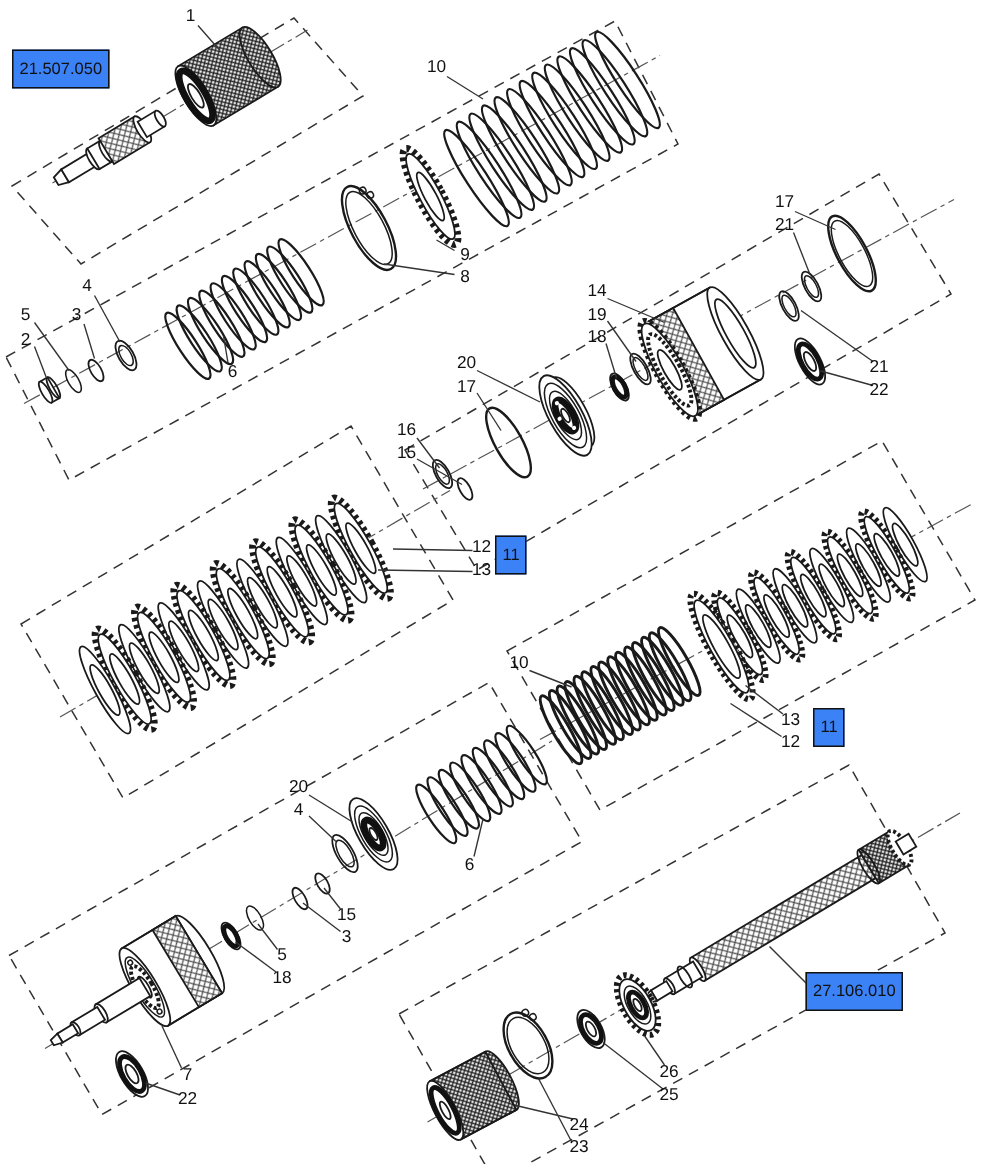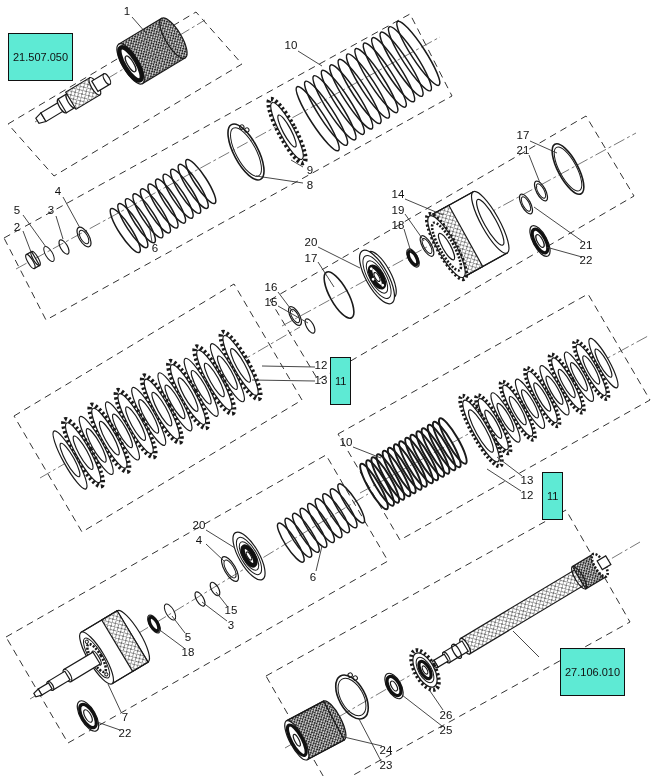--- a/index.html
+++ b/index.html
@@ -1,20 +1,20 @@
 <!DOCTYPE html>
 <html><head>
 <meta charset="utf-8">
 <style>
   html,body{margin:0;padding:0;background:#fff;}
   .stage{position:relative;width:656px;height:776px;background:#fff;overflow:hidden;
          font-family:"Liberation Sans",sans-serif;}
   .stage svg{position:absolute;left:0;top:0;}
-  .refbox{position:absolute;background:#5eead4;border:1.3px solid #111;color:#111;
-          font:11px "Liberation Sans",sans-serif;padding:17px 4px;white-space:nowrap;z-index:2;}
+  .refbox{position:absolute;background:#3b82f6;border:1.3px solid #111;color:#111;
+          font:11px "Liberation Sans",sans-serif;padding:6px 4px;white-space:nowrap;z-index:2;}
   .co{font:11.5px "Liberation Sans",sans-serif;fill:#111;}
   .leader{stroke:#333;stroke-width:0.9;fill:none;}
   .gb{fill:none;stroke:#333;stroke-width:1;stroke-dasharray:7 5;}
   .cl{fill:none;stroke:#555;stroke-width:0.8;stroke-dasharray:12 3 3 3;}
   .pf{fill:#fff;stroke:#1a1a1a;stroke-width:1.2;}
   .pk{stroke:#1a1a1a;stroke-width:1.2;fill:url(#kn);}
   .pk2{stroke:#1a1a1a;stroke-width:1.2;fill:url(#kn2);}
   .ln{fill:none;stroke:#1a1a1a;stroke-width:1.2;}
   .thin{fill:none;stroke:#1a1a1a;stroke-width:1;}
   .ring{fill:none;stroke:#1a1a1a;stroke-width:1.6;}
@@ -444,14 +444,14 @@
         <line x1="382" y1="746" x2="344" y2="737" class="leader"></line>
         <text x="386" y="750" class="co" text-anchor="middle" dominant-baseline="central">24</text>
         <line x1="381" y1="761" x2="359" y2="719" class="leader"></line>
         <text x="386" y="765" class="co" text-anchor="middle" dominant-baseline="central">23</text>
       </g>
 </svg>
 
 <div class="refbox" style="left:8px;top:33px">21.507.050</div>
 <div class="refbox" style="left:330px;top:357px">11</div>
 <div class="refbox" style="left:542px;top:472px">11</div>
-<div class="refbox" style="left:560px;top:648px">27.106.010</div>
+<div class="refbox" style="left:537px;top:648px">27.106.010</div>
 </div>
 
 </body></html>

